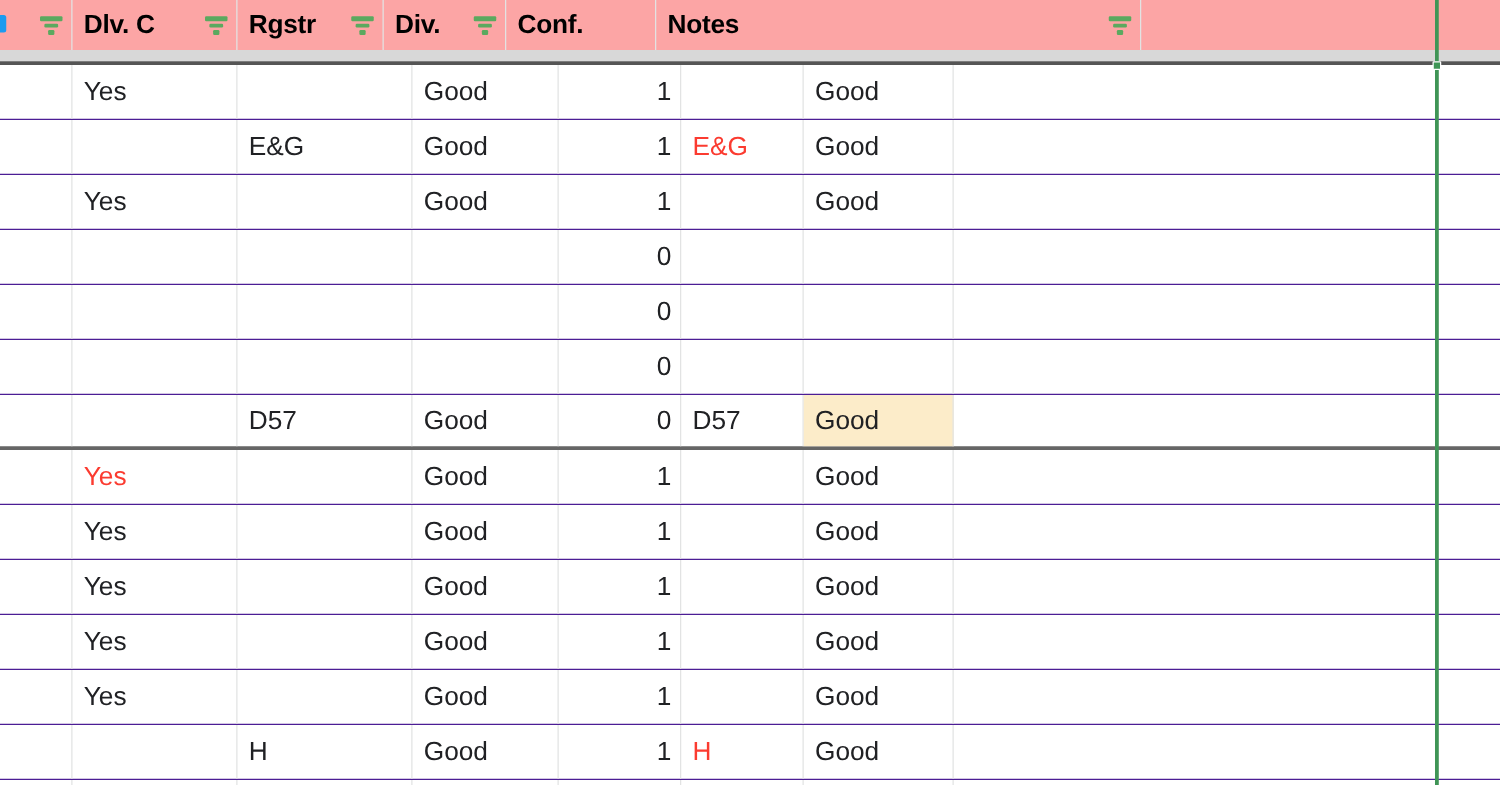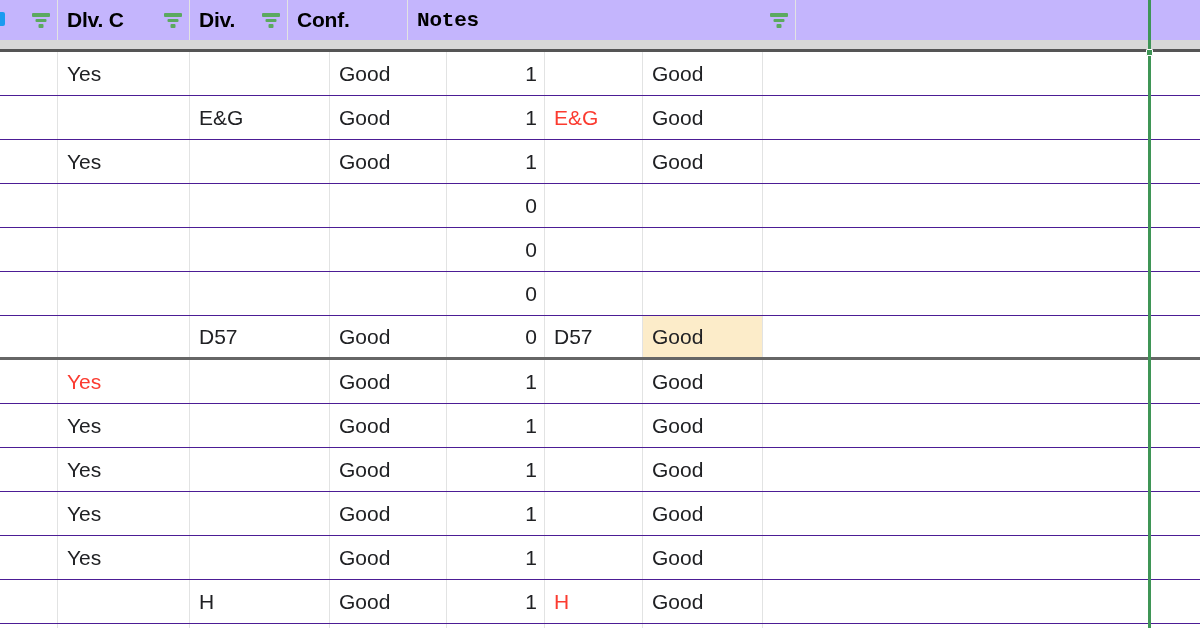--- a/index.html
+++ b/index.html
@@ -23,21 +23,21 @@
   }
 
   
   .header-row {
     position: absolute;
     left: 0;
     top: 0;
     width: 1200px;
     height: 40px;
     display: flex;
-    background: #c4b5fd;
+    background: #fca5a5;
     z-index: 5;
   }
   .hcell {
     position: relative;
     box-sizing: border-box;
     height: 40px;
     display: flex;
     align-items: center;
     border-right: 1px solid #e2e3e3;
     padding: 0 6px 0 9px;
@@ -185,39 +185,48 @@
       </div>
       <div class="hcell" style="width: 132px;">
         <span class="hlabel">Dlv. C</span>
         <span class="hspacer"></span>
         <span class="filter-icon">
           <i class="b1"></i>
           <i class="b2"></i>
           <i class="b3"></i>
         </span>
       </div>
+      <div class="hcell" style="width: 117px;">
+        <span class="hlabel">Rgstr</span>
+        <span class="hspacer"></span>
+        <span class="filter-icon">
+          <i class="b1"></i>
+          <i class="b2"></i>
+          <i class="b3"></i>
+        </span>
+      </div>
       <div class="hcell" style="width: 98px;">
         <span class="hlabel">Div.</span>
         <span class="hspacer"></span>
         <span class="filter-icon">
           <i class="b1"></i>
           <i class="b2"></i>
           <i class="b3"></i>
         </span>
       </div>
       <div class="hcell" style="width: 120px; gap: 40px;">
         <span class="hlabel">Conf.</span>
         <span class="hspacer"></span>
         <span class="filter-icon">
           <i class="b1"></i>
           <i class="b2"></i>
           <i class="b3"></i>
         </span>
       </div>
-      <div class="hcell" style="width: 388px; font-family: Liberation Mono, monospace;">
+      <div class="hcell" style="width: 388px;">
         <span class="hlabel">Notes</span>
         <span class="hspacer"></span>
         <span class="filter-icon">
           <i class="b1"></i>
           <i class="b2"></i>
           <i class="b3"></i>
         </span>
       </div>
     </div>
   <div class="freeze-band"></div>

